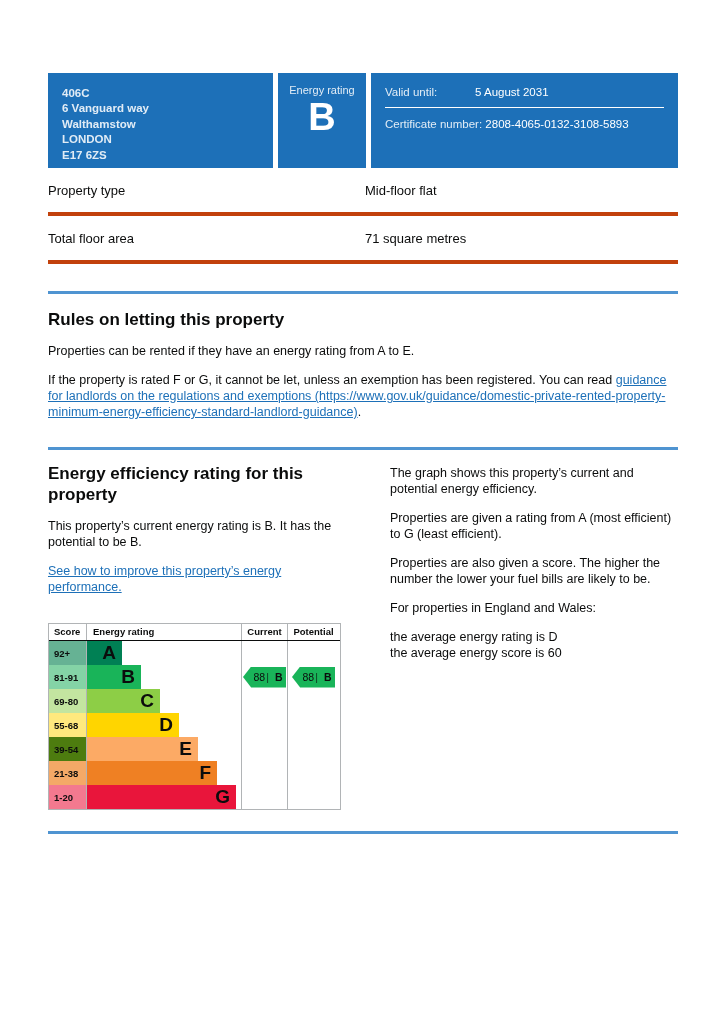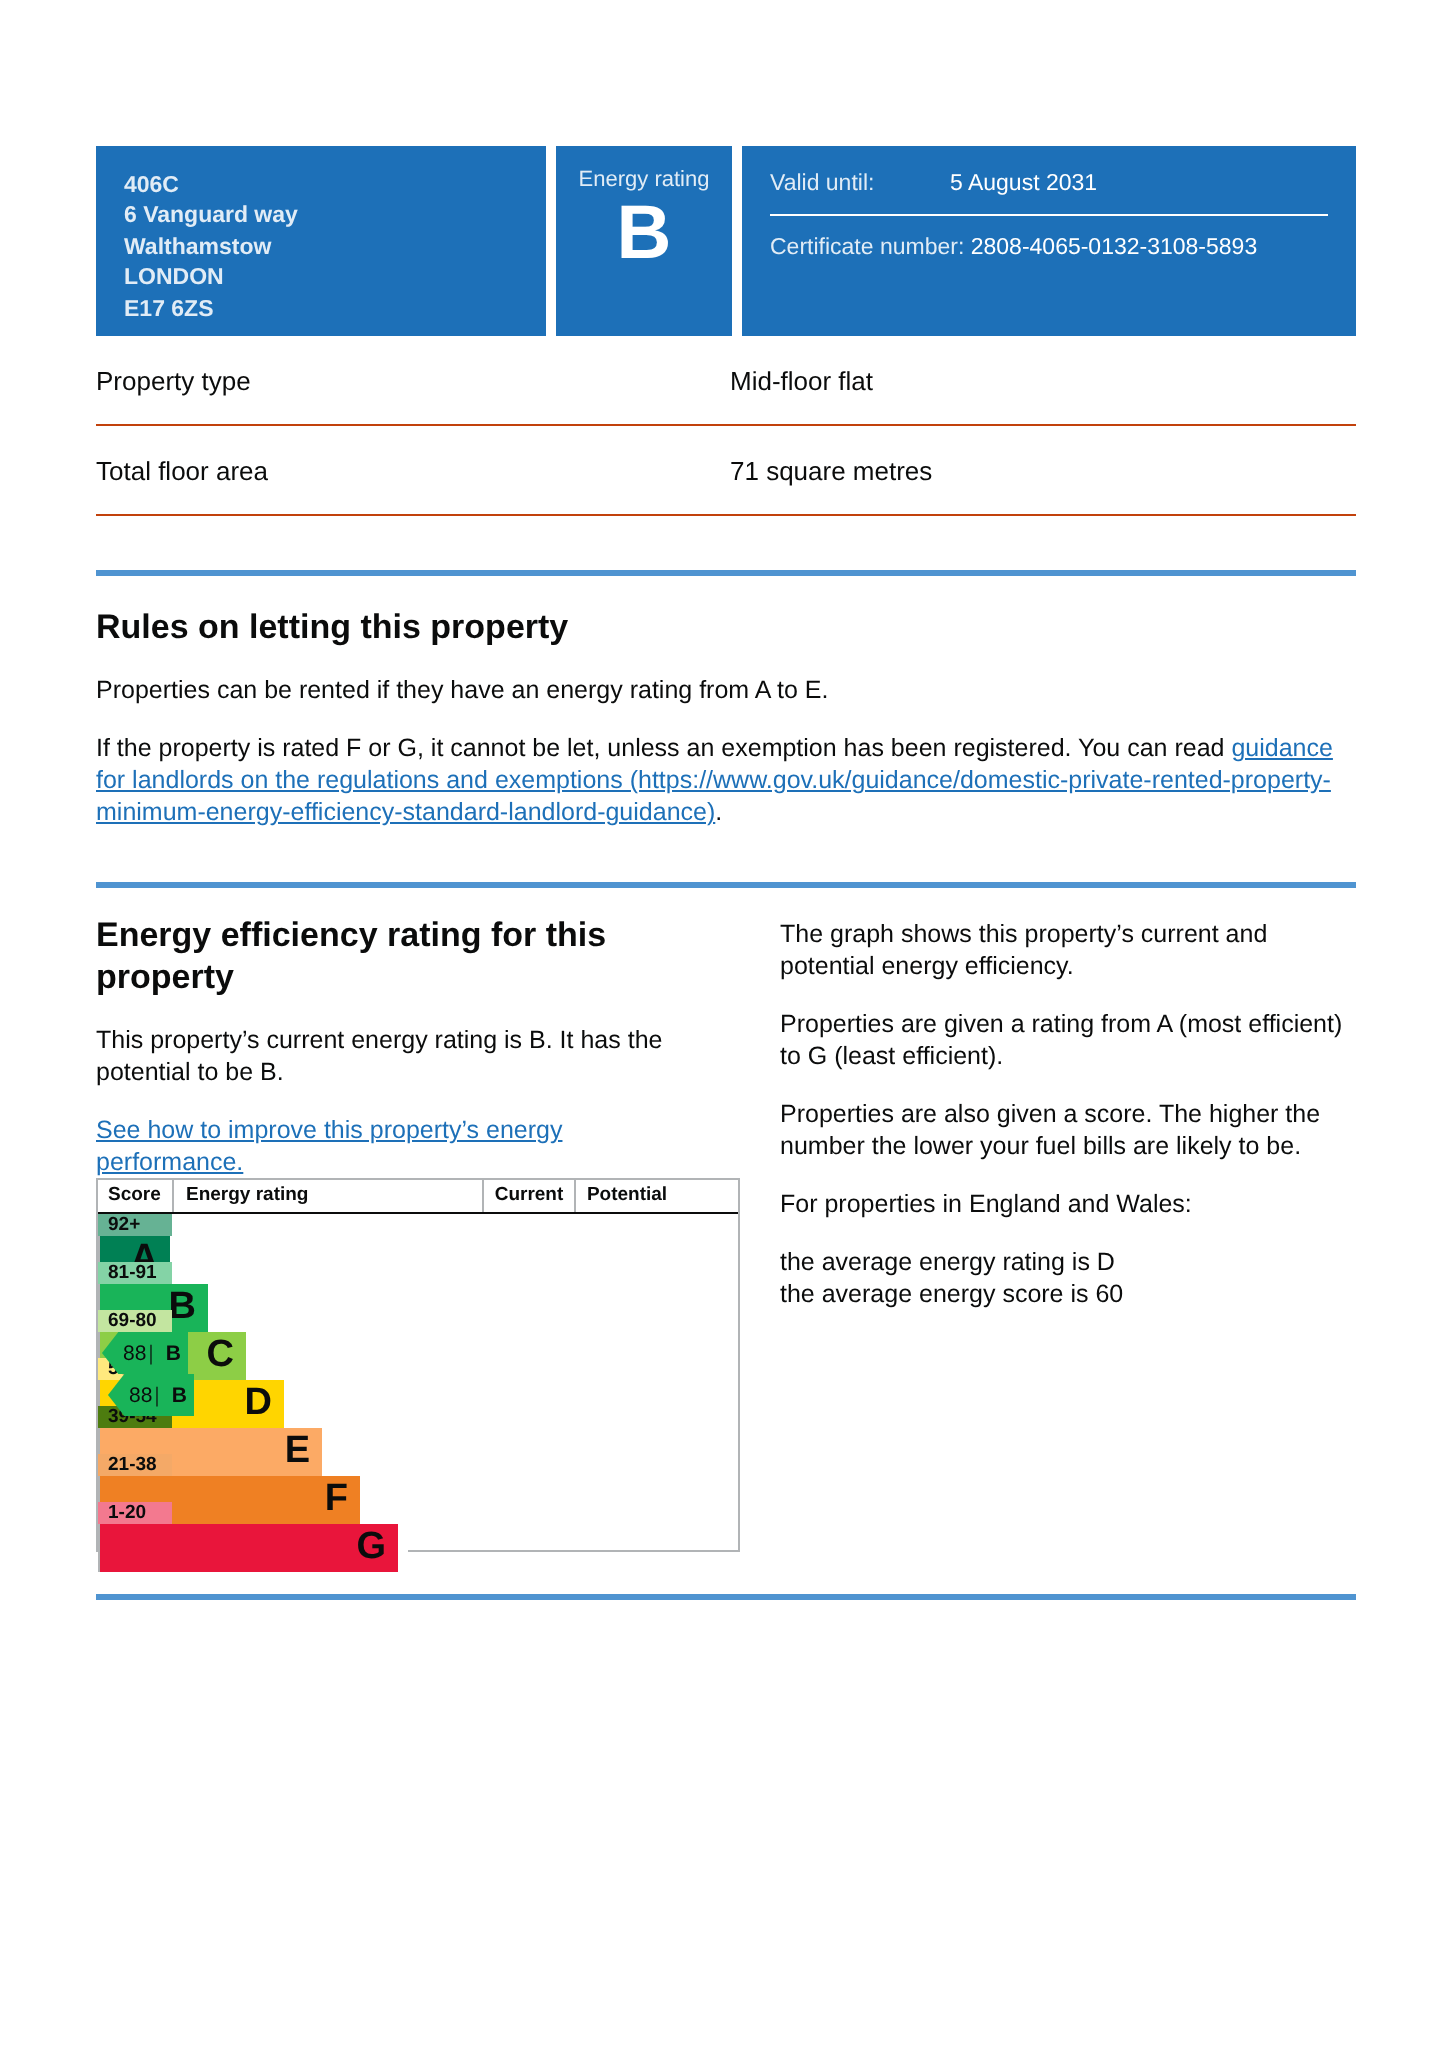--- a/index.html
+++ b/index.html
@@ -19,49 +19,49 @@
   .rating-box { width:88px; text-align:center; padding-top:11px; }
   .rating-box .lbl { font-size:11px; color:rgba(255,255,255,0.87); }
   .rating-box .big { font-size:38px; font-weight:bold; color:#ffffff; line-height:1.1; margin-top:1px; }
   .validity { flex:1; padding:13px 14px; font-size:11.5px; color:rgba(255,255,255,0.87); }
   .valid-row { display:flex; }
   .valid-row .vlabel { width:90px; }
   .validity b { color:#ffffff; font-weight:normal; }
   .validity .vline { border-bottom:1px solid #ffffff; margin:9px 0 10px 0; }
 
   
-  .detail-row { display:flex; font-size:13px; padding:15px 0 14px 0; border-bottom:1px solid #c2410c; }
+  .detail-row { display:flex; font-size:13px; padding:15px 0 14px 0; border-bottom:4px solid #c2410c; }
   .detail-row .dlabel { width:317px; }
 
   .blue-rule { height:3px; background:#4f94d1; border:none; }
   .rule-1 { margin-top:27px; }
   .rule-2 { margin-top:27px; }
   .rule-3 { margin-top:21px; }
 
   h2.section { font-size:17px; font-weight:bold; margin-top:15px; line-height:21px; }
   p.body { font-size:12.5px; line-height:16px; margin-top:13px; }
   a.link { color:#1d70b8; text-decoration:underline; cursor:pointer; }
 
   
   .cols { display:flex; margin-top:13px; }
   .col-left { width:300px; }
   .col-right { width:288px; margin-left:42px; }
   .col-right p.body:first-child { margin-top:2px; }
   .avg-line { font-size:12.5px; line-height:16px; }
   .avg-block { margin-top:13px; }
 
   
-  .chart { margin-top:0; width:322px; border:1px solid #b1b4b6; font-size:9.5px; }
+  .chart { margin-top:28px; width:293px; border:1px solid #b1b4b6; font-size:9.5px; }
   .chart-header { display:flex; height:17px; line-height:16px; font-weight:bold; border-bottom:1px solid #0b0c0c; }
   .chart-header > div { overflow:hidden; white-space:nowrap; }
   .c-score { width:37px; padding-left:5px; }
   .c-rating { width:155px; border-left:1px solid #b1b4b6; padding-left:6px; }
   .c-current { width:46px; border-left:1px solid #b1b4b6; text-align:center; }
   .c-potential { width:52px; border-left:1px solid #b1b4b6; text-align:center; }
-  .chart-row { display:flex; height:24px;flex-direction:column; }
+  .chart-row { display:flex; height:24px; }
   .cell-score { width:37px; padding-left:5px; font-weight:bold; display:flex; align-items:center; }
   .cell-bar { width:155px; border-left:1px solid #b1b4b6; background:#ffffff; }
   .bar { height:24px; display:flex; align-items:center; justify-content:flex-end; padding-right:6px; font-size:19px; font-weight:bold; color:#0b0c0c; }
   .cell-cur { width:46px; border-left:1px solid #b1b4b6; display:flex; align-items:center; justify-content:center; }
   .cell-pot { width:52px; border-left:1px solid #b1b4b6; display:flex; align-items:center; justify-content:center; }
   .arrow { width:43px; height:21px; display:flex; align-items:center; justify-content:center; padding-left:7px; font-size:10.5px; color:#0b0c0c;
            clip-path:polygon(0% 50%, 19% 0%, 100% 0%, 100% 100%, 19% 100%); }
   .arrow .band { font-weight:bold; margin-left:3px; }
   .arrow .sep { margin:0 3px 0 1px; opacity:0.75; }
 </style>

